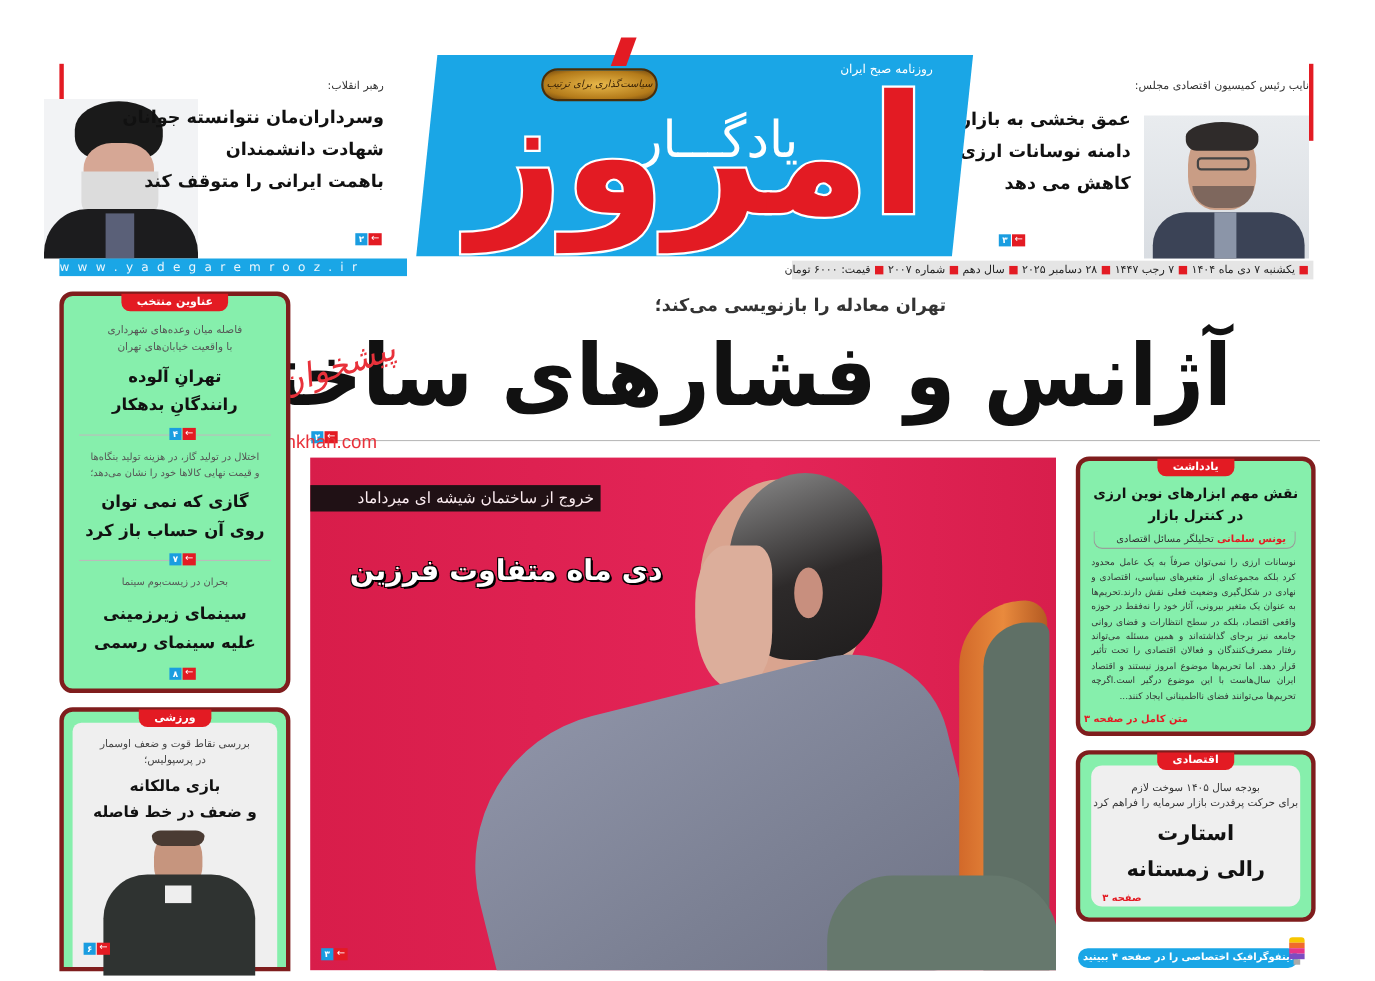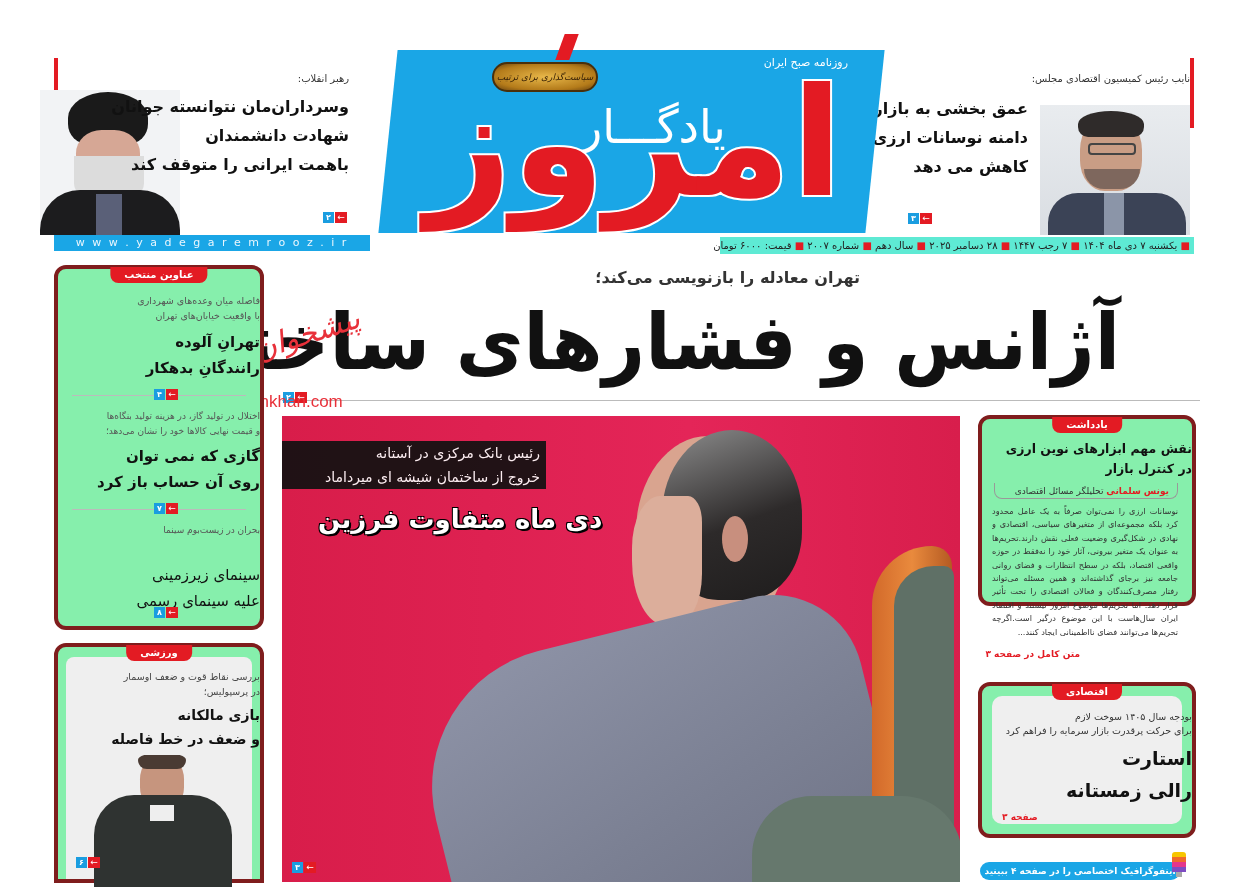--- a/index.html
+++ b/index.html
@@ -1,19 +1,19 @@
 <!DOCTYPE html>
 <html><head>
 <meta charset="utf-8">
 <style>
 *{box-sizing:border-box;margin:0;padding:0}
 body{width:1250px;height:892px;background:#ffffff;font-family:"DejaVu Sans",sans-serif;position:relative;overflow:hidden;color:#111}
 .abs{position:absolute}
 .rtl{direction:rtl;text-align:right}
-.ctr{direction:rtl}
+.ctr{text-align:center;direction:rtl}
 .redbar{background:#e31b23}
 .pg-badge{display:inline-flex;align-items:center;gap:1px;height:11px}
 .pg-badge .arr{width:12px;height:11px;background:#e31b23;color:#fff;font-size:9px;line-height:11px;text-align:center}
 .pg-badge .num{width:11px;height:11px;background:#1a9de0;color:#fff;font-size:8px;line-height:11px;text-align:center;font-weight:bold}
 .card{position:absolute;border:4px solid #7f1d1d;border-radius:12px;background:#86efac}
 .tag{position:absolute;top:-2px;left:50%;transform:translateX(-50%);background:#e31b23;color:#fff;font-size:10px;font-weight:bold;padding:2px 14px 3px;border-radius:0 0 8px 8px;white-space:nowrap;direction:rtl}
 .sep{height:1px;background:#bbb;margin:0 14px}
 .photo{position:absolute;overflow:hidden}
 </style>
 </head>
@@ -56,32 +56,32 @@
     <div>وسرداران‌مان نتوانسته جوانان</div>
     <div>شهادت دانشمندان</div>
     <div>باهمت ایرانی را متوقف کند</div>
   </div>
   <div class="pg-badge" style="position:absolute;right:8px;top:152px;direction:ltr">
     <span class="num">۲</span>
       <span class="arr">←</span>
   </div>
 </div>
 
-<div class="abs" style="left:54px;top:235px;width:316px;height:16px;background:#1aa6e6;color:#eaf6fd;font-size:11px;line-height:16px;text-align:center;letter-spacing:2px;direction:ltr">w w w . y a d e g a r e m r o o z . i r</div>
+<div class="abs" style="left:54px;top:235px;width:316px;height:16px;background:#1aa6e6;color:#eaf6fd;font-size:11px;line-height:16px;text-align:left;letter-spacing:2px;direction:ltr">w w w . y a d e g a r e m r o o z . i r</div>
 
 <div class="abs" style="left:380px;top:40px;width:500px;height:195px">
   <div style="position:absolute;left:8px;top:10px;width:487px;height:183px;background:#1aa6e6;transform:skewX(-6deg);"></div>
   <div style="position:absolute;left:180px;top:-6px;width:14px;height:26px;background:#e31b23;transform:skewX(-20deg)"></div>
   <div style="position:absolute;right:32px;top:16px;font-size:11px;color:#fff;direction:rtl">روزنامه صبح ایران</div>
   <div style="position:absolute;left:112px;top:22px;width:106px;height:30px;border-radius:16px;background:radial-gradient(ellipse at center,#e8b84a 0%,#b47b1a 70%,#6b4410 100%);border:2px solid #4a2f0a;color:#3a2307;font-size:9px;line-height:26px;text-align:center;direction:rtl;font-style:italic">سیاست‌گذاری برای ترتیب</div>
   <div style="position:absolute;left:200px;top:60px;font-size:46px;color:#fff;direction:rtl;font-family:'DejaVu Sans',sans-serif">یادگـــار</div>
   <div style="position:absolute;left:4px;top:8px;width:500px;font-size:150px;font-weight:bold;color:#e31b23;direction:rtl;text-align:center;line-height:190px;-webkit-text-stroke:4px #fff;paint-order:stroke fill;letter-spacing:-6px">امروز</div>
 </div>
 
-<div class="abs rtl" style="left:720px;top:237px;width:474px;height:17px;background:#5eead4;font-size:10px;line-height:17px;padding-right:4px;white-space:nowrap;color:#222">
+<div class="abs rtl" style="left:720px;top:237px;width:474px;height:17px;background:#e5e5e5;font-size:10px;line-height:17px;padding-right:4px;white-space:nowrap;color:#222">
   <span style="color:#e31b23">■</span> <span>یکشنبه ۷ دی ماه ۱۴۰۴</span>
   <span style="color:#e31b23">■</span> <span>۷ رجب ۱۴۴۷</span>
   <span style="color:#e31b23">■</span> <span>۲۸ دسامبر ۲۰۲۵</span>
   <span style="color:#e31b23">■</span> <span>سال دهم</span>
   <span style="color:#e31b23">■</span> <span>شماره ۲۰۰۷</span>
   <span style="color:#e31b23">■</span> <span>قیمت: ۶۰۰۰ تومان</span>
 </div>
 
 <div class="abs ctr" style="left:370px;top:266px;width:750px;height:135px">
   <div style="font-size:16px;font-weight:bold;color:#333;position:absolute;right:260px;top:2px;white-space:nowrap">تهران معادله را بازنویسی می‌کند؛</div>
@@ -129,21 +129,21 @@
   <div class="sep abs" style="left:0;right:0;top:240px"></div>
   <div class="pg-badge abs" style="left:96px;top:234px;direction:ltr">
       <span class="num">۷</span>
       <span class="arr">←</span>
     </div>
 
   <div class="ctr" style="position:absolute;left:0;right:0;top:254px">
     <div style="font-size:9px;color:#555;line-height:15px">
         <div>بحران در زیست‌بوم سینما</div>
       </div>
-    <div style="font-size:15px;font-weight:normal;line-height:26px;margin-top:24px">
+    <div style="font-size:15px;font-weight:bold;line-height:26px;margin-top:7px">
         <div>سینمای زیرزمینی</div>
         <div>علیه سینمای رسمی</div>
       </div>
   </div>
   <div class="pg-badge abs" style="left:96px;top:338px;direction:ltr">
       <span class="num">۸</span>
       <span class="arr">←</span>
     </div>
 </div>
 
@@ -179,31 +179,30 @@
   <div style="position:absolute;left:350px;top:80px;width:70px;height:130px;border-radius:40% 20% 40% 50%;background:#dcae9b"></div>
   <div style="position:absolute;left:440px;top:100px;width:26px;height:46px;border-radius:50%;background:#c88f7e"></div>
 
   <div style="position:absolute;left:150px;top:210px;width:450px;height:300px;background:linear-gradient(160deg,#8f94a8 0%,#7b8093 60%,#6f7386 100%);border-radius:140px 90px 0 0;transform:rotate(-14deg)"></div>
 
   <div style="position:absolute;left:590px;top:130px;width:80px;height:330px;border-radius:60px 20px 0 0;background:linear-gradient(90deg,#d2692a 0%,#e98a3d 50%,#b45a22 100%)"></div>
   <div style="position:absolute;left:612px;top:150px;width:60px;height:320px;border-radius:40px 10px 0 0;background:#5f7066"></div>
   <div style="position:absolute;left:470px;top:380px;width:210px;height:100px;border-radius:60px 60px 0 0;background:#66786d"></div>
 
   <div class="rtl" style="position:absolute;left:0;top:25px;width:264px;background:#111;color:#fff;font-size:14px;line-height:24px;padding:0 6px;opacity:.92">
-    <div>رئیس بانک مرکزی در آستانه</div>
     <div>خروج از ساختمان شیشه ای میرداماد</div>
   </div>
   <div style="position:absolute;left:36px;top:88px;font-size:26px;font-weight:700;color:#fff;direction:rtl;text-shadow:2px 2px 0 #000,-1px -1px 0 #000,1px -1px 0 #000,-1px 1px 0 #000;white-space:nowrap">دی ماه متفاوت فرزین</div>
   <div class="pg-badge" style="position:absolute;left:10px;top:446px;direction:ltr">
       <span class="num">۳</span>
       <span class="arr">←</span>
     </div>
 </div>
 
-<div class="card" style="left:978px;top:415px;width:218px;height:191px">
+<div class="card" style="left:978px;top:415px;width:218px;height:254px">
   <div class="tag">یادداشت</div>
   <div class="ctr" style="position:absolute;left:0;right:0;top:20px;font-size:12.5px;font-weight:bold;line-height:20px">
     <div>نقش مهم ابزارهای نوین ارزی</div>
     <div>در کنترل بازار</div>
   </div>
   <div class="rtl" style="position:absolute;left:12px;right:14px;top:64px;height:16px;border:1px solid #999;border-top:none;border-radius:0 0 8px 8px;font-size:9px;line-height:16px;padding-right:8px">
     <span style="color:#e31b23;font-weight:bold">یونس سلمانی</span>
     <span style="color:#333">تحلیلگر مسائل اقتصادی</span>
   </div>
   <div class="rtl" style="position:absolute;left:10px;right:14px;top:86px;font-size:8.2px;line-height:13.4px;color:#333;text-align:justify;height:142px;overflow:hidden">نوسانات ارزی را نمی‌توان صرفاً به یک عامل محدود کرد بلکه مجموعه‌ای از متغیرهای سیاسی، اقتصادی و نهادی در شکل‌گیری وضعیت فعلی نقش دارند.تحریم‌ها به عنوان یک متغیر بیرونی، آثار خود را نه‌فقط در حوزه واقعی اقتصاد، بلکه در سطح انتظارات و فضای روانی جامعه نیز برجای گذاشته‌اند و همین مسئله می‌تواند رفتار مصرف‌کنندگان و فعالان اقتصادی را تحت تأثیر قرار دهد. اما تحریم‌ها موضوع امروز نیستند و اقتصاد ایران سال‌هاست با این موضوع درگیر است.اگرچه تحریم‌ها می‌توانند فضای نااطمینانی ایجاد کنند...</div>

